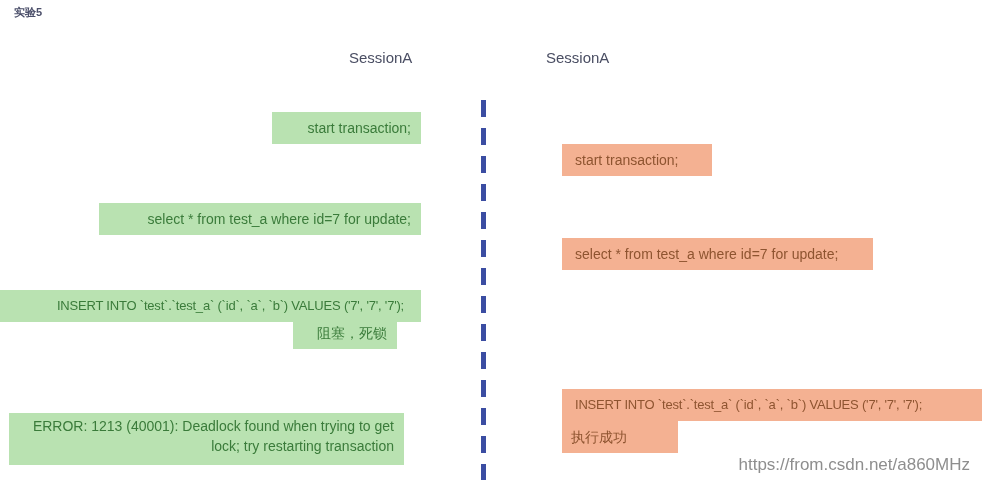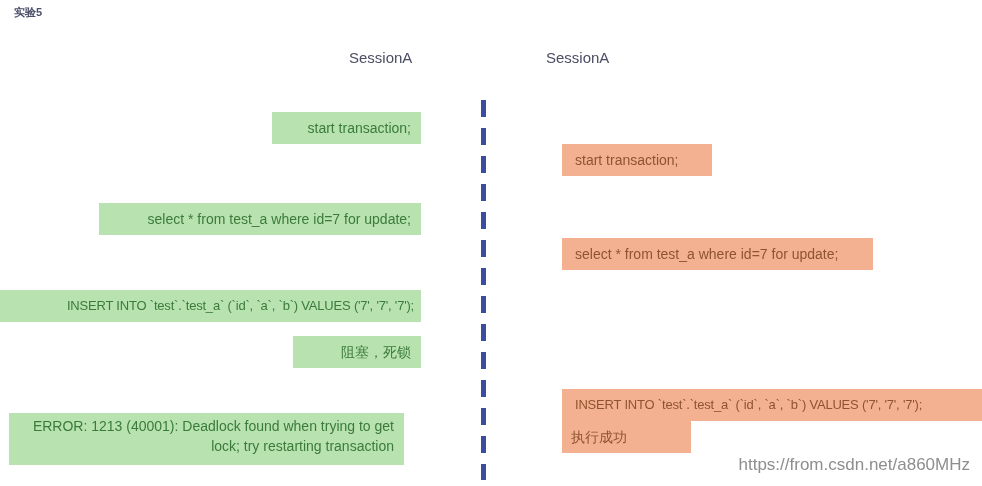--- a/index.html
+++ b/index.html
@@ -60,34 +60,34 @@
   }
   .box.orange {
     background: var(--orange_bg, #f4b192);
     color: var(--orange_text, #8e5430);
     text-align: left;
     padding-left: 13px;
   }
   .box.sql-insert {
     font-size: 13px;
     letter-spacing: -0.2px;
-    padding-right: 7px;
+    padding-right: 17px;
   }
   #ga1 { left: 272px; top: 112px; width: 149px; }
   #ga2 { left: 99px;  top: 203px; width: 322px; }
   #ga3 { left: 0px;   top: 290px; width: 421px; }
-  #ga4 { left: 293px; top: 336px; width: 128px; }
+  #ga4 { left: 293px; top: 317px; width: 104px; }
   #ga5 {
     left: 9px; top: 413px; width: 395px; height: 52px;
     line-height: 20px; white-space: normal; padding: 3px 10px;
   }
   #gb1 { left: 562px; top: 144px; width: 150px; }
   #gb2 { left: 562px; top: 238px; width: 311px; }
   #gb3 { left: 562px; top: 389px; width: 420px; }
-  #gb4 { left: 562px; top: 421px; width: 129px; padding-left: 9px; }
+  #gb4 { left: 562px; top: 421px; width: 116px; padding-left: 9px; }
   .watermark {
     position: absolute;
     top: 455px;
     right: 12px;
     font-size: 17px;
     color: var(--watermark_gray, #8e8e8e);
   }
 </style>
 </head>
 <body style="--background: #ffffff; --title_color: #4b4f6a; --heading_color: #4a4e63; --divider_blue: #3b4da2; --green_bg: #b9e2b1; --green_text: #3a7b3a; --orange_bg: #f4b192; --orange_text: #8e5430; --watermark_gray: #8e8e8e;">

